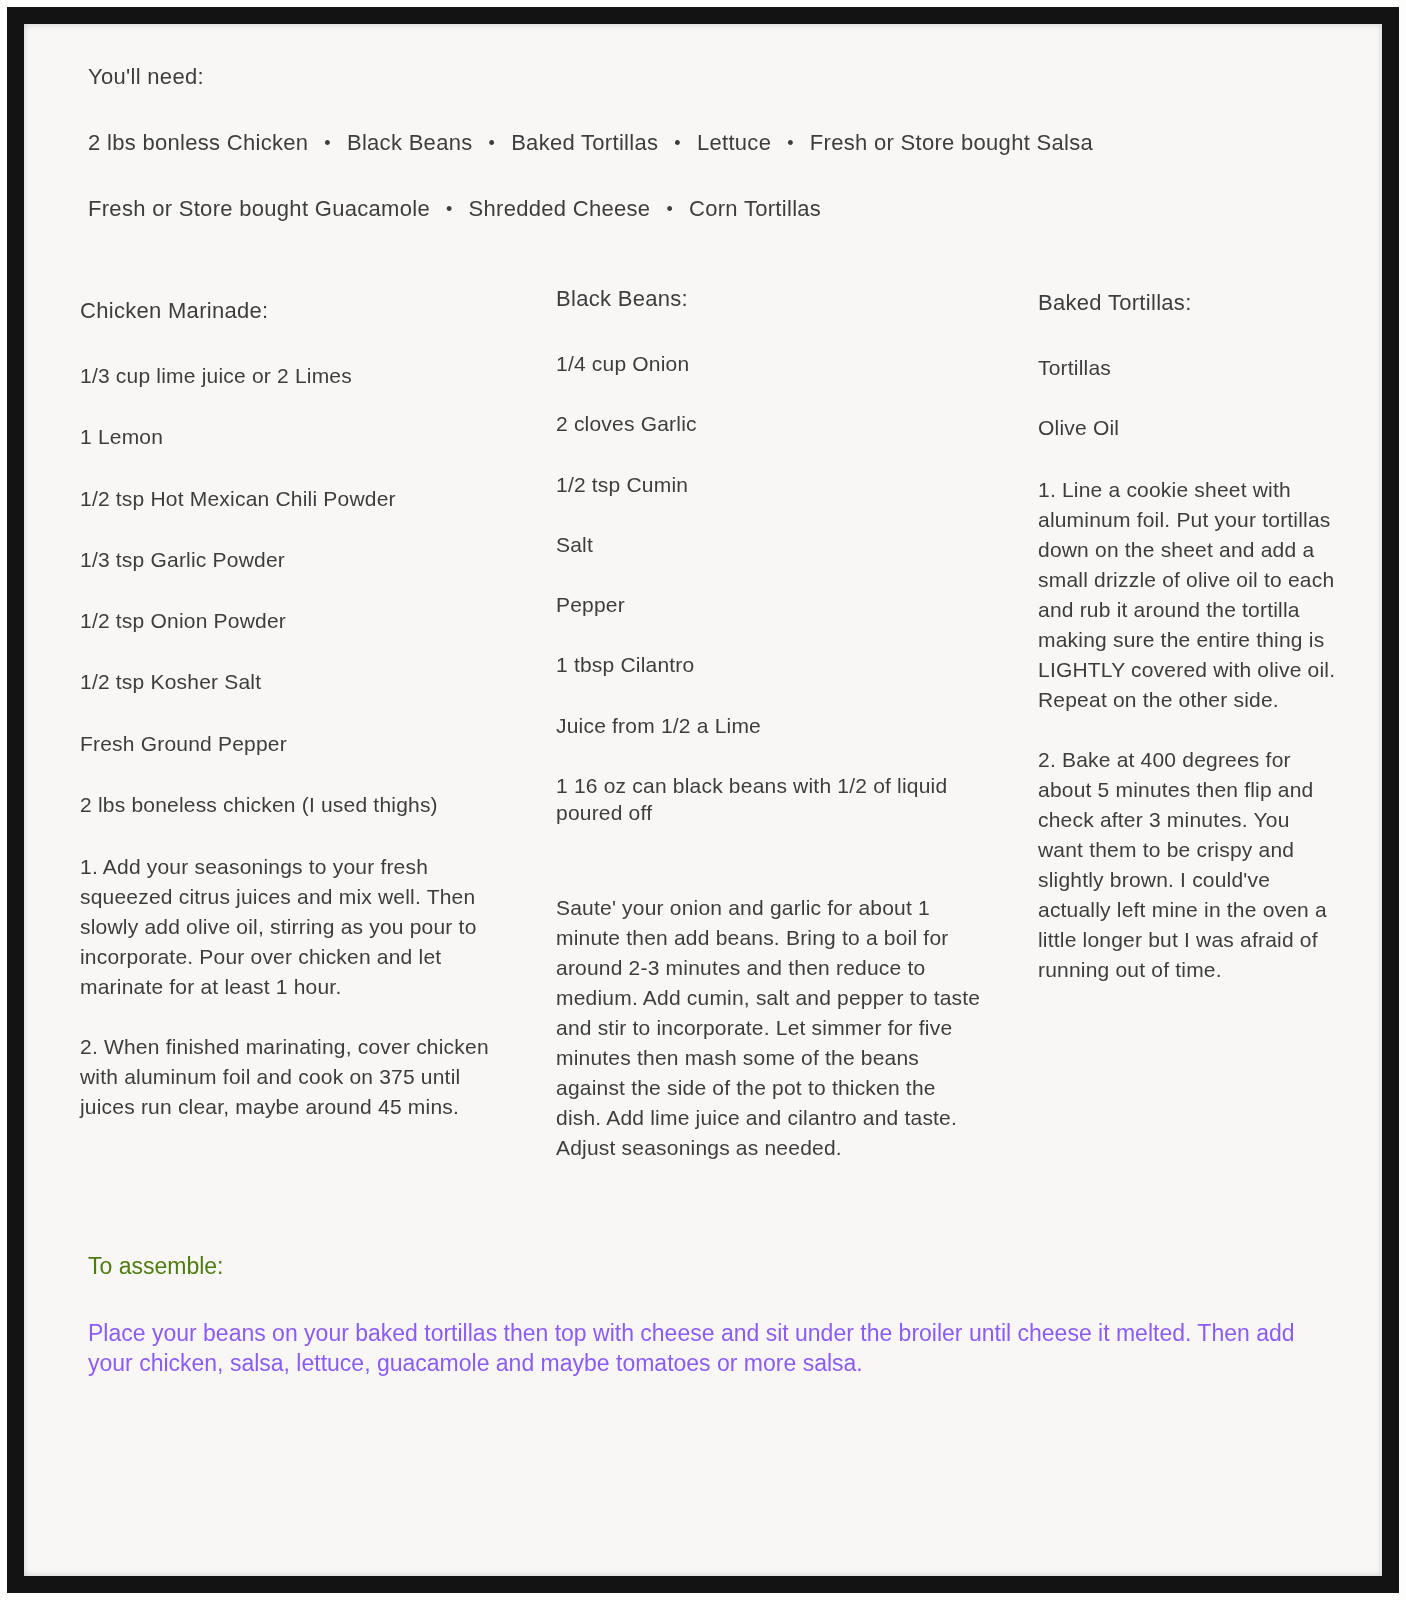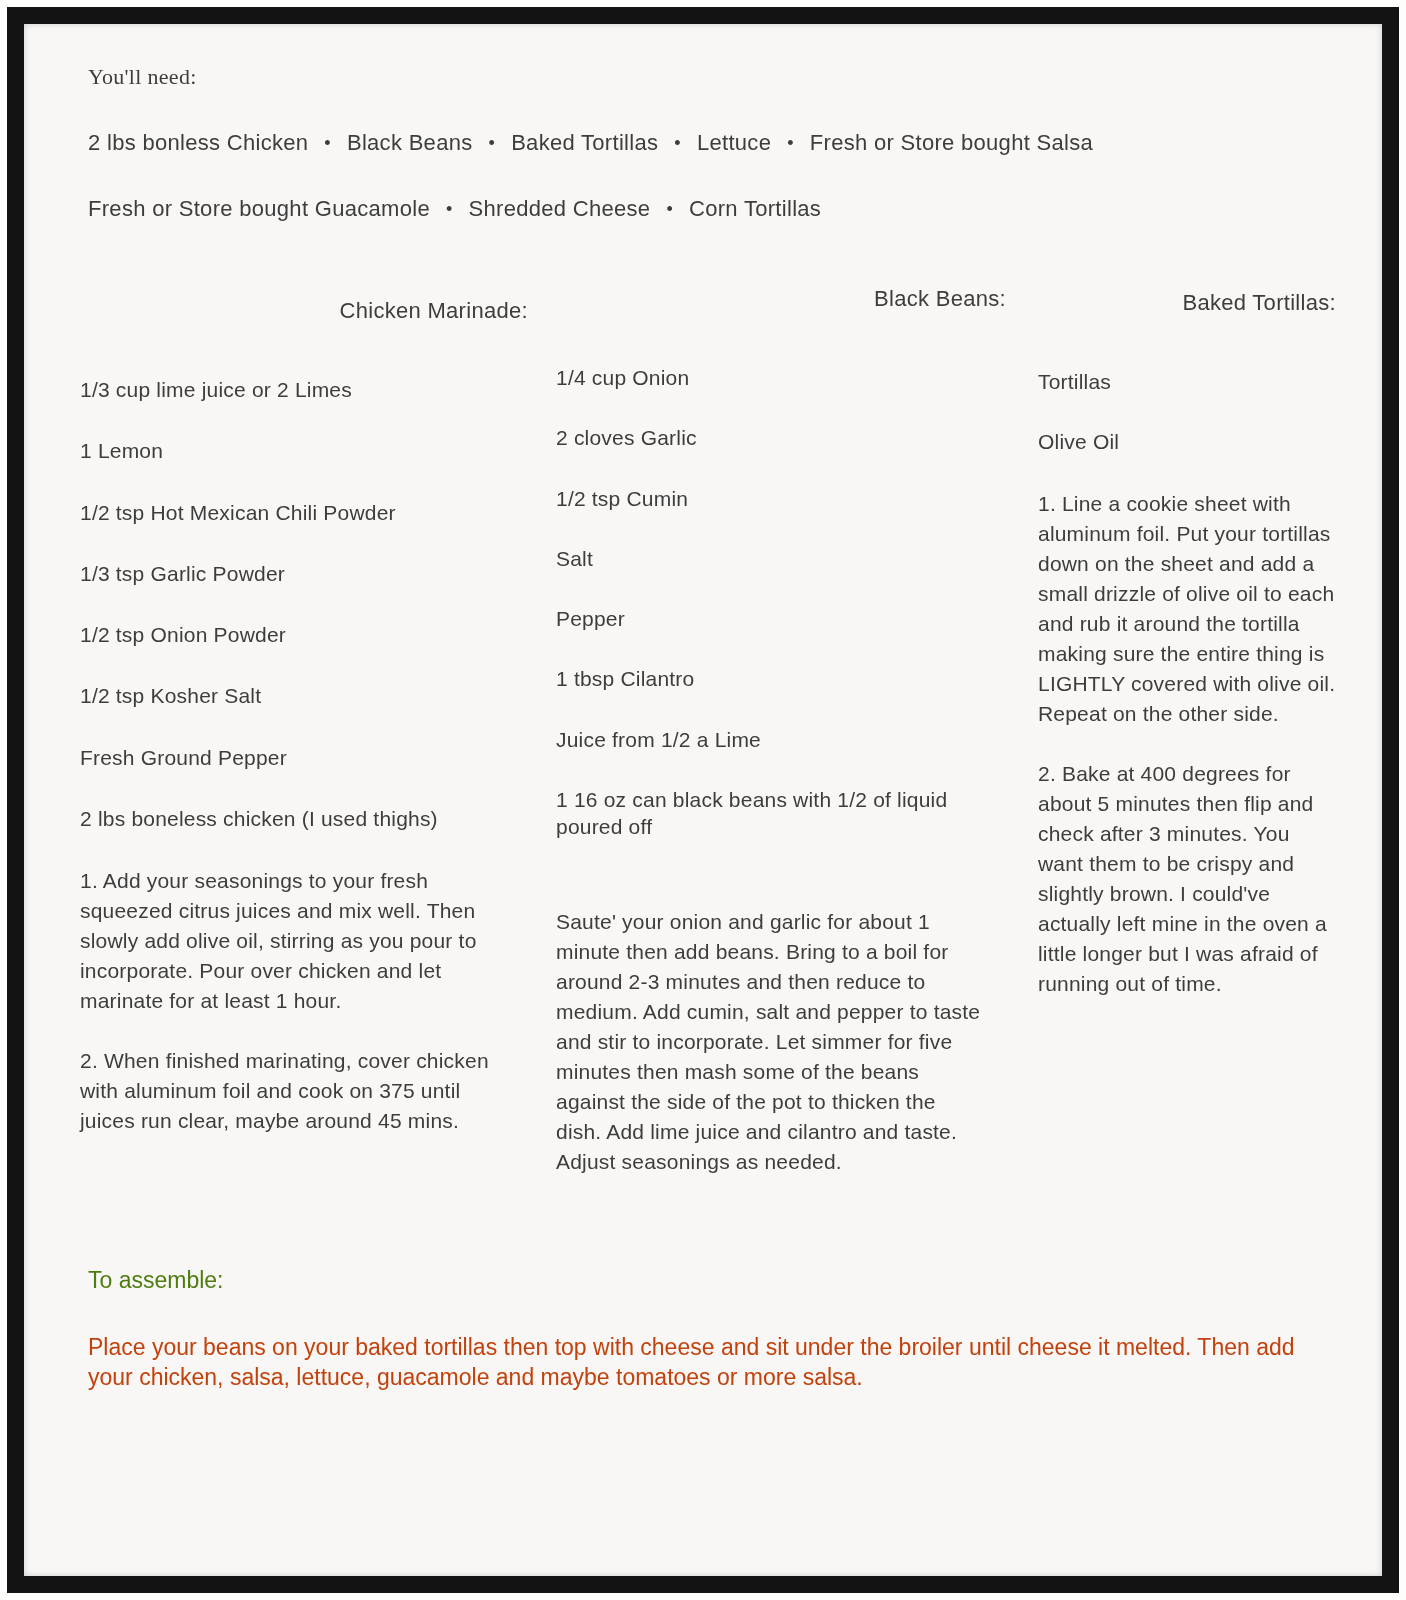--- a/index.html
+++ b/index.html
@@ -22,21 +22,20 @@
     border: 17px solid #131313;
     background: #f8f7f5;
     box-shadow: inset 0 0 6px rgba(0,0,0,0.18);
     padding: 40px 46px 30px 56px;
     overflow: hidden;
   }
   .needs-title {
     font-size: 22px;
     margin: 0 0 0 8px;
     letter-spacing: 0.3px;
-    font-family: Liberation Serif, serif;
   }
   .ing-line {
     font-size: 22px;
     margin: 40px 0 0 8px;
     letter-spacing: 0.3px;
     white-space: nowrap;
   }
   .ing-line .dot {
     display: inline-block;
     margin: 0 16px;
@@ -47,23 +46,22 @@
     display: grid;
     grid-template-columns: 448px 450px 1fr;
     column-gap: 28px;
     margin-top: 76px;
   }
   .col { min-width: 0; }
   .col-2 { margin-top: -12px; }
   .col-3 { margin-top: -8px; padding-left: 4px; }
   .col-title {
     font-size: 22px;
-    margin: 0 0 52px 0;
+    margin: 0 0 38px 0;
     letter-spacing: 0.3px;
-    text-align: right;
   }
   .ing-item {
     font-size: 21px;
     line-height: 1.3;
     margin: 0 0 34px 0;
     letter-spacing: 0.2px;
     max-width: 420px;
   }
   .col-2 .ing-item { margin-bottom: 33px; }
   .col-3 .ing-item { margin-bottom: 33px; }
@@ -79,21 +77,21 @@
   .gap-md { margin-top: 26px; }
   .gap-lg { margin-top: 66px; }
   .footer-title {
     font-size: 23px;
     color: #4d7c0f;
     margin: 60px 0 0 8px;
   }
   .footer-text {
     font-size: 23px;
     line-height: 1.32;
-    color: #c2410c;
+    color: #8b5cf6;
     margin: 38px 0 0 8px;
     max-width: 1230px;
   }
 </style>
 </head>
 <body>
 
 <div class="frame">
   <div class="border-box">
 

